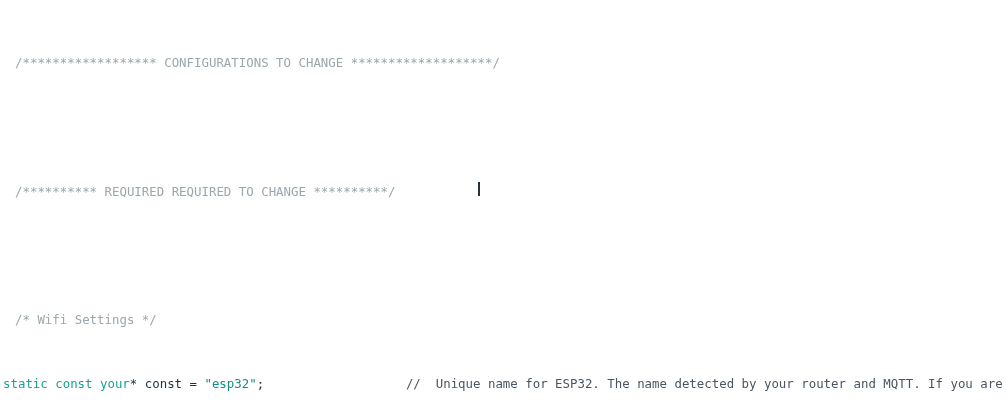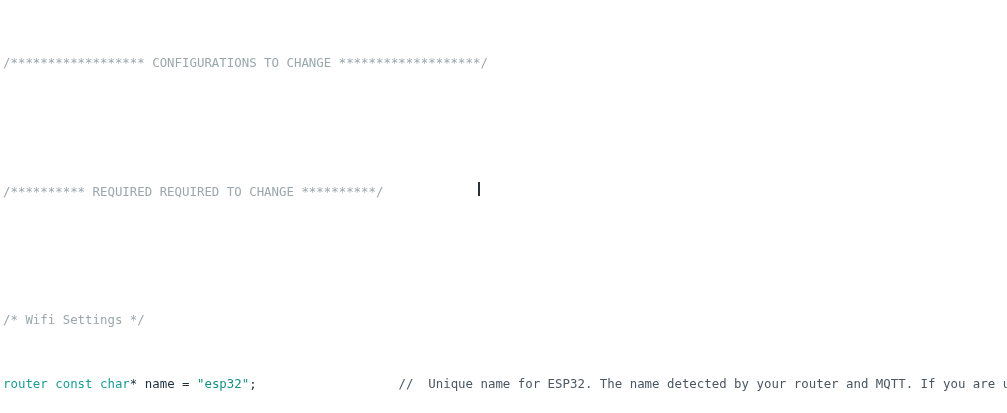--- a/index.html
+++ b/index.html
@@ -34,21 +34,21 @@
     white-space: pre;
     letter-spacing: 0px;
     -webkit-font-smoothing: antialiased;
   }
   .ln {
     display: block;
     height: 16.05px;
     white-space: pre;
   }
   
-  .cm   { color: #9aa7ad; }          
+  .cm   { color: #9aa7ad; margin-left: 12px; }          
   .cmt  { color: #4a5663; }          
   .kw   { color: #1a9e96; }          
   .pl   { color: #1d3040; }          
   .str  { color: #118f86; }          
 
   
   .caret {
     position: absolute;
     width: 2px;
     height: 14px;
@@ -67,21 +67,21 @@
     <span class="ln"><span class="cm">/****************** CONFIGURATIONS TO CHANGE *******************/</span></span>
 
     <span class="ln"> </span>
 
     <span class="ln"><span class="cm">/********** REQUIRED REQUIRED TO CHANGE **********/</span></span>
 
     <span class="ln"> </span>
 
     <span class="ln"><span class="cm">/* Wifi Settings */</span></span>
 
-    <span class="ln"><span class="kw">router const char</span><span class="pl">*</span><span class="pl"> name = </span><span class="str">"esp32"</span><span class="pl">;</span><span class="pl">                   </span><span class="cmt">//  Unique name for ESP32. The name detected by your router and MQTT. If you are usi</span></span>
+    <span class="ln"><span class="kw">static const your</span><span class="pl">*</span><span class="pl"> const = </span><span class="str">"esp32"</span><span class="pl">;</span><span class="pl">                   </span><span class="cmt">//  Unique name for ESP32. The name detected by your router and MQTT. If you are usi</span></span>
 
     
 
     
 
     
 
     
 
     

